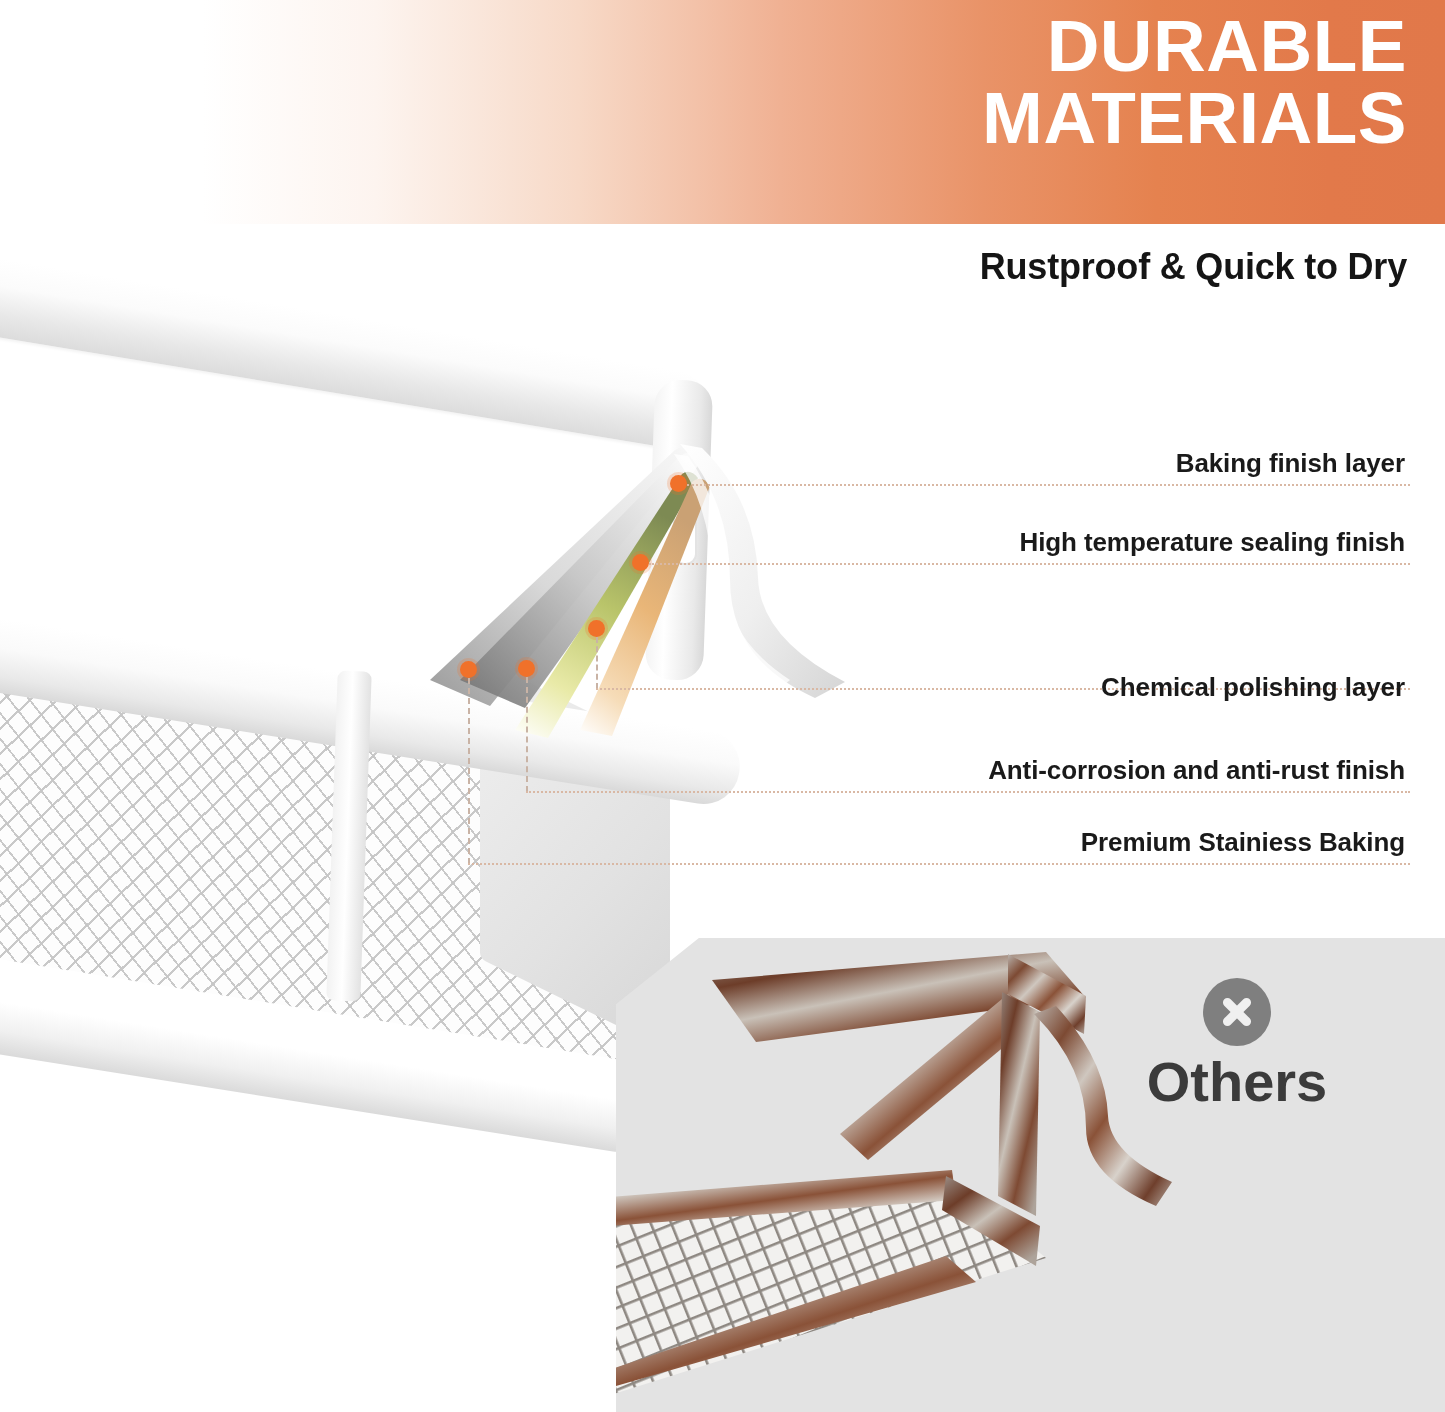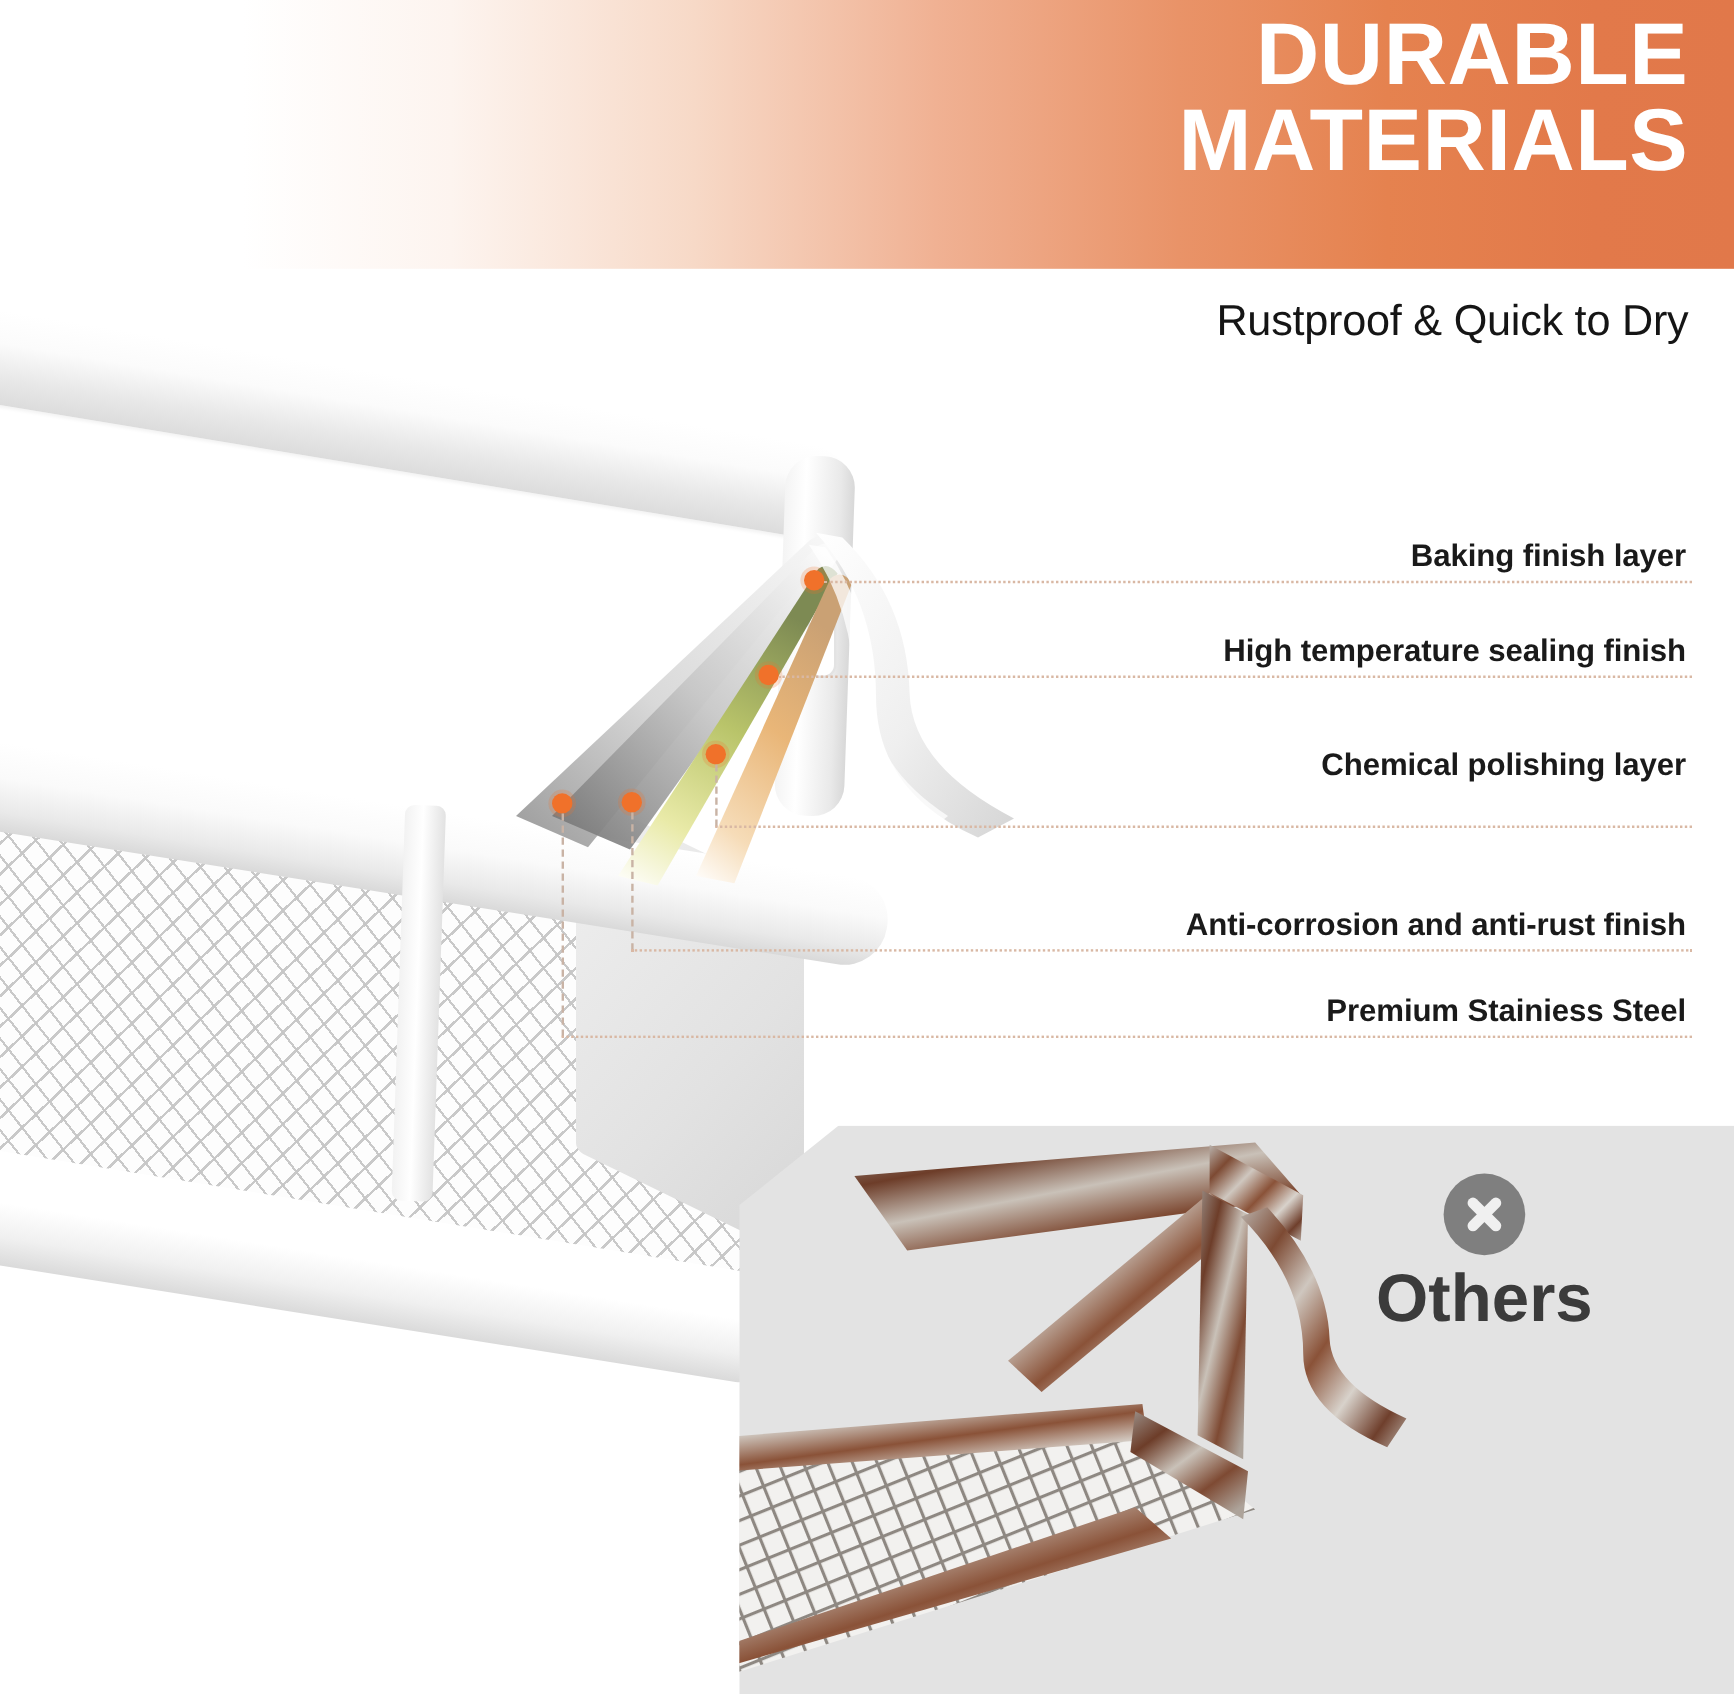--- a/index.html
+++ b/index.html
@@ -31,21 +31,21 @@
     line-height:0.98;
     letter-spacing:0.5px;
   }
   #header-title .line{display:block;}
 
   #subtitle{
     position:absolute;right:38px;top:246px;
     width:640px;text-align:right;
     color:#151515;
     font-size:36px;
-    font-weight:normal;
+    font-weight:bold;
     letter-spacing:-0.2px;
   }
 
   
   #product-white{
     position:absolute;left:-120px;top:205px;width:980px;height:960px;
   }
   .wp{position:absolute;}
 
   
@@ -248,31 +248,31 @@
   <div class="leader-h" style="left:687px;top:484px;width:723px;"></div>
   <div class="layer-label" style="top:448px;">Baking finish layer</div>
 
   <div class="dot" style="left:632px;top:554px;"></div>
   <div class="leader-h" style="left:649px;top:563px;width:761px;"></div>
   <div class="layer-label" style="top:527px;">High temperature sealing finish</div>
 
   <div class="dot" style="left:588px;top:620px;"></div>
   <div class="leader-v" style="left:596px;top:637px;height:52px;"></div>
   <div class="leader-h" style="left:596px;top:688px;width:814px;"></div>
-  <div class="layer-label" style="top:622px;">Chemical polishing layer</div>
+  <div class="layer-label" style="top:672px;">Chemical polishing layer</div>
 
   <div class="dot" style="left:518px;top:660px;"></div>
   <div class="leader-v" style="left:526px;top:677px;height:115px;"></div>
   <div class="leader-h" style="left:526px;top:791px;width:884px;"></div>
   <div class="layer-label" style="top:755px;">Anti-corrosion and anti-rust finish</div>
 
   <div class="dot" style="left:460px;top:661px;"></div>
   <div class="leader-v" style="left:468px;top:678px;height:186px;"></div>
   <div class="leader-h" style="left:468px;top:863px;width:942px;"></div>
-  <div class="layer-label" style="top:827px;">Premium Stainiess Steel</div>
+  <div class="layer-label" style="top:827px;">Premium Stainiess Baking</div>
 
   <div id="inset">
     <div id="inset-bg"></div>
 
     <svg id="rusty" width="829" height="474" viewBox="0 0 829 474">
       <defs>
         <linearGradient id="gRust" x1="0" y1="0" x2="1" y2="1">
           <stop offset="0%" stop-color="#b9b2ac"></stop>
           <stop offset="18%" stop-color="#7d4a33"></stop>
           <stop offset="36%" stop-color="#cfc7bf"></stop>

